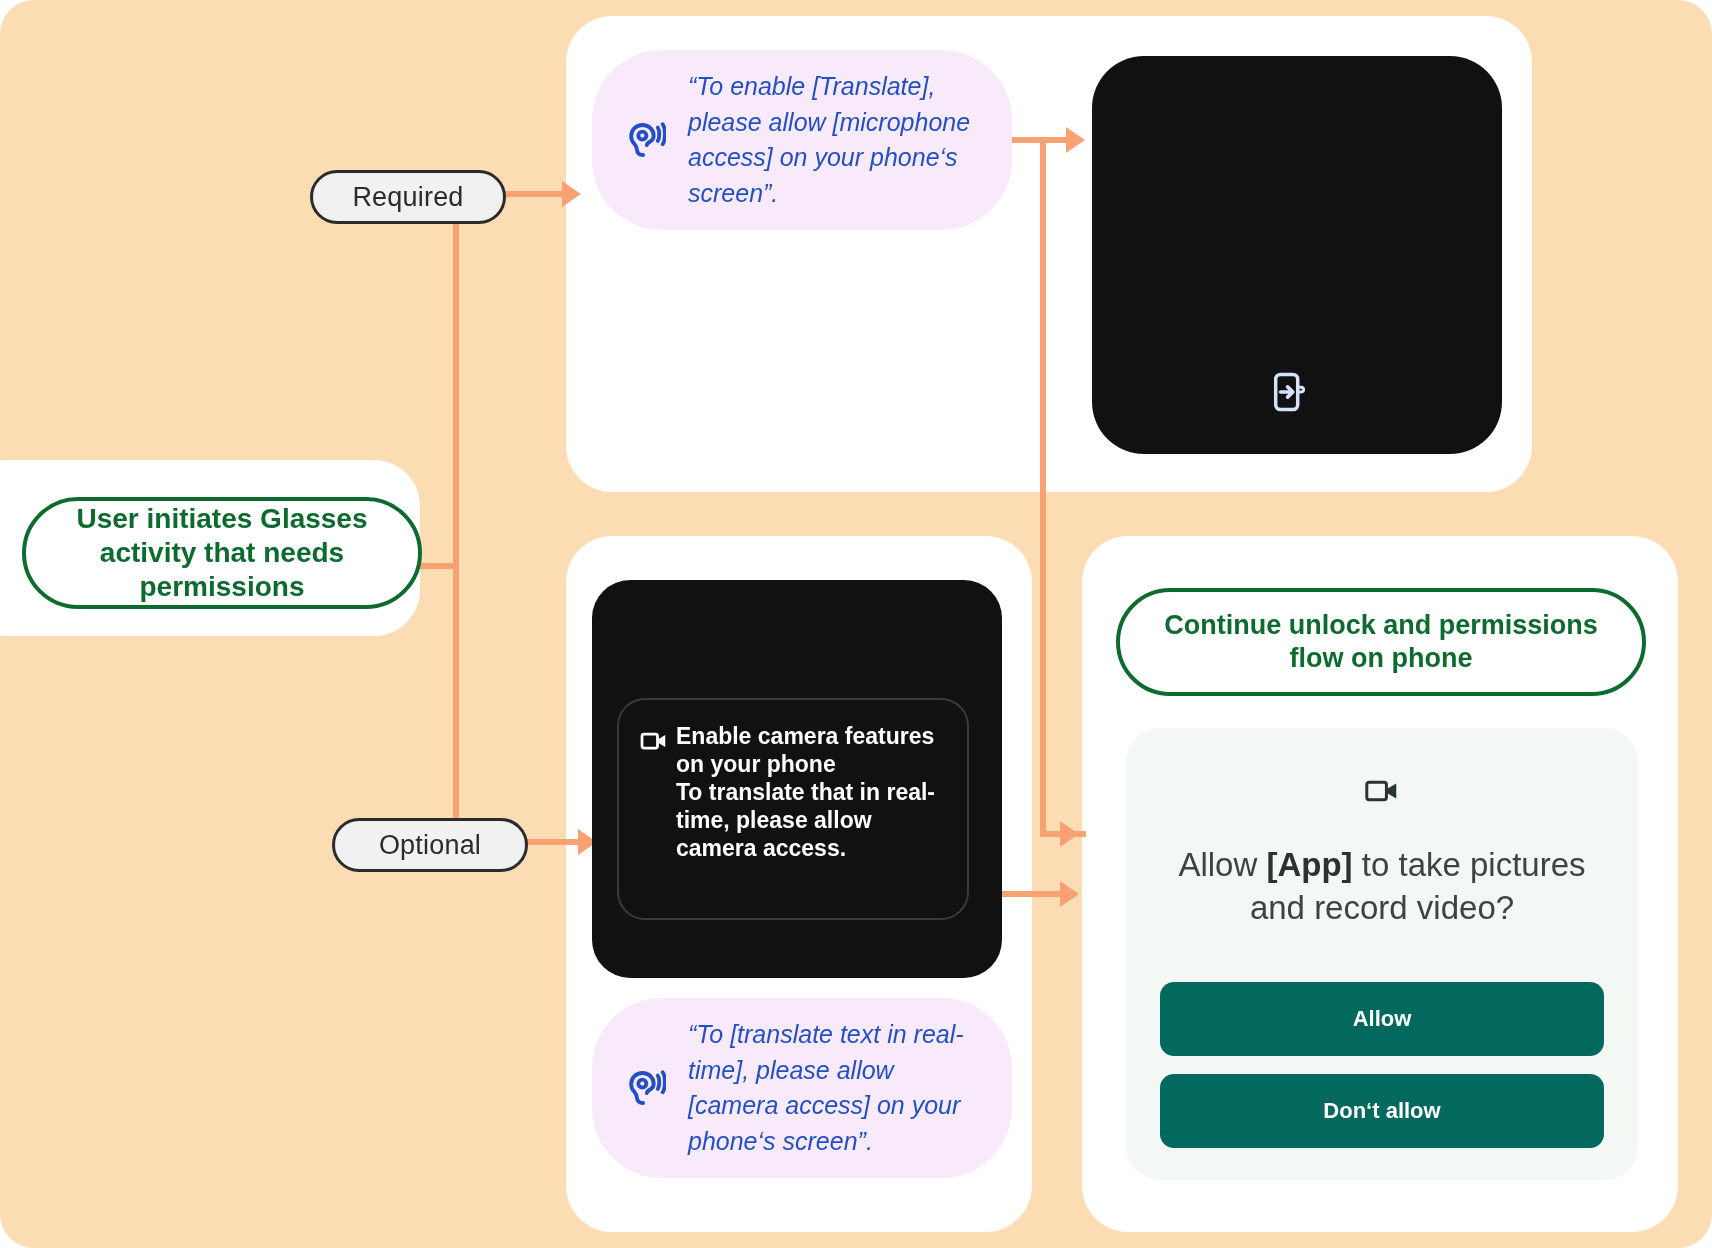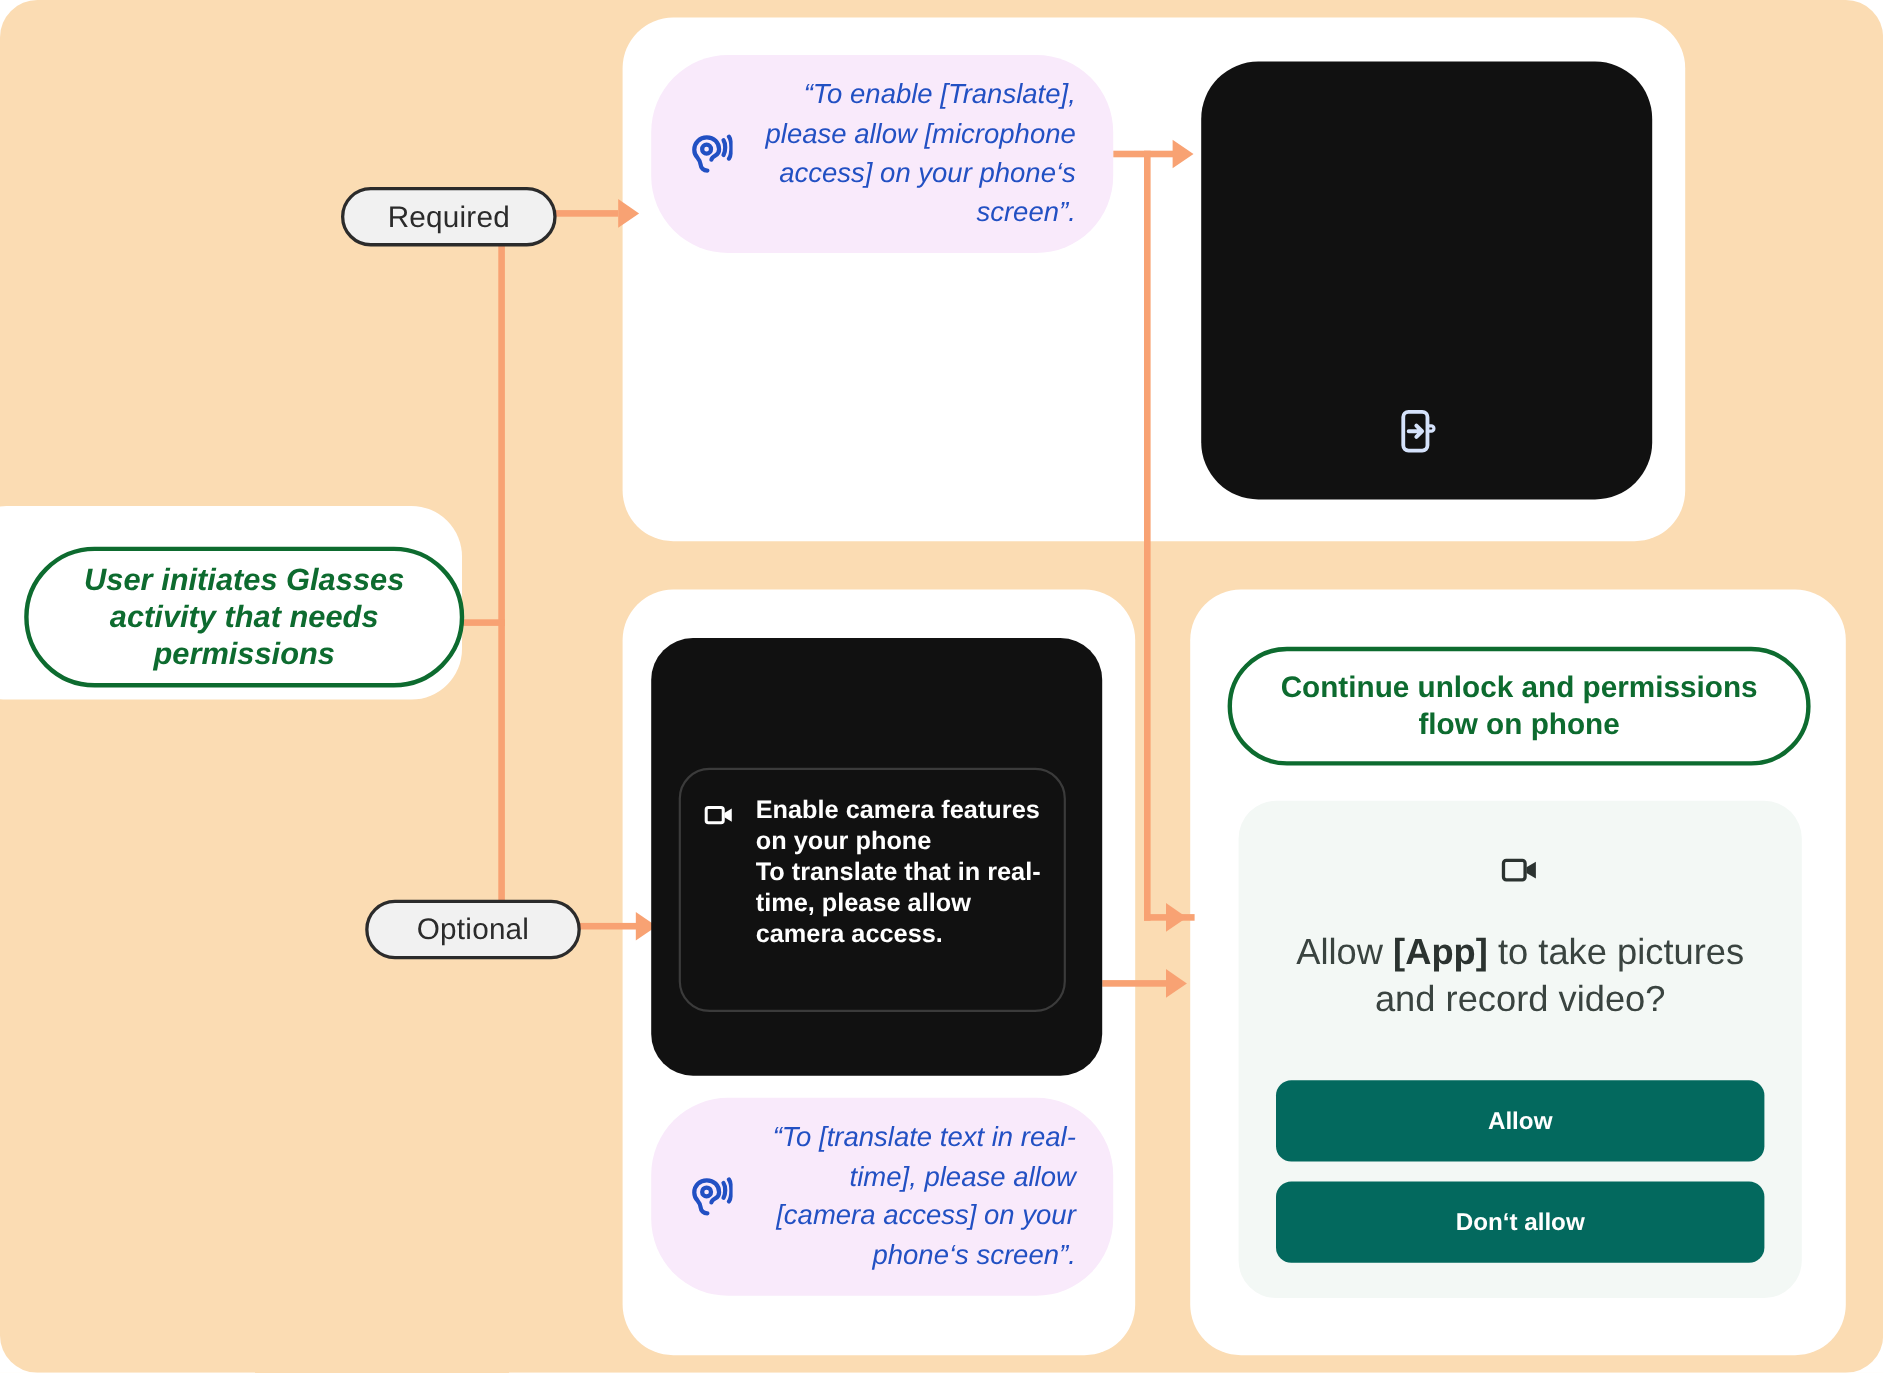--- a/index.html
+++ b/index.html
@@ -63,21 +63,21 @@
     border: 4px solid #0d6b2f;
     border-radius: 999px;
     display: flex;
     align-items: center;
     justify-content: center;
     text-align: center;
     color: #0d6b2f;
     font-weight: bold;
     line-height: 1.22;
   }
-  #pill-start { left: 22px; top: 497px; width: 400px; height: 128px; font-size: 28px; padding: 0 16px; box-sizing: border-box; font-style: italic;}
+  #pill-start { left: 22px; top: 497px; width: 400px; height: 112px; font-size: 28px; padding: 0 16px; box-sizing: border-box;}
   #pill-continue { left: 1116px; top: 588px; width: 530px; height: 108px; font-size: 27px; padding: 0 18px; box-sizing: border-box;}
 
   
   .bubble {
     position: absolute;
     background: #f9eafb;
     border-radius: 70px;
     display: flex;
     align-items: center;
     gap: 22px;
@@ -85,21 +85,20 @@
     box-sizing: border-box;
   }
   #bubble-mic  { left: 592px; top: 50px;  width: 420px; height: 180px; }
   #bubble-cam  { left: 592px; top: 998px; width: 420px; height: 180px; }
   .bubble-text {
     color: #2250c3;
     font-style: italic;
     font-size: 25px;
     line-height: 1.42;
     white-space: pre-line;
-    text-align: right;
   }
   .ear-icon { flex: 0 0 auto; width: 44px; height: 44px; }
 
   
   .device-black {
     position: absolute;
     background: #111111;
   }
   #device-top { left: 1092px; top: 56px; width: 410px; height: 398px; border-radius: 52px; }
   #device-bottom { left: 592px; top: 580px; width: 410px; height: 398px; border-radius: 38px; }
@@ -112,21 +111,21 @@
 
   
   #notif-card {
     position: absolute;
     left: 617px; top: 698px;
     width: 352px; height: 222px;
     border: 2px solid #3b3b3b;
     border-radius: 28px;
     box-sizing: border-box;
     display: flex;
-    gap: 18px;
+    gap: 7px;
     padding: 22px 20px 20px 20px;
   }
   .notif-icon { flex: 0 0 auto; width: 30px; height: 30px; margin-top: 4px;}
   .notif-body { color: #ffffff; font-weight: bold; font-size: 23px; line-height: 1.22; }
   .notif-title { white-space: pre-line; }
   .notif-desc  { white-space: pre-line; }
 
   
   #perm-sheet {
     position: absolute;

